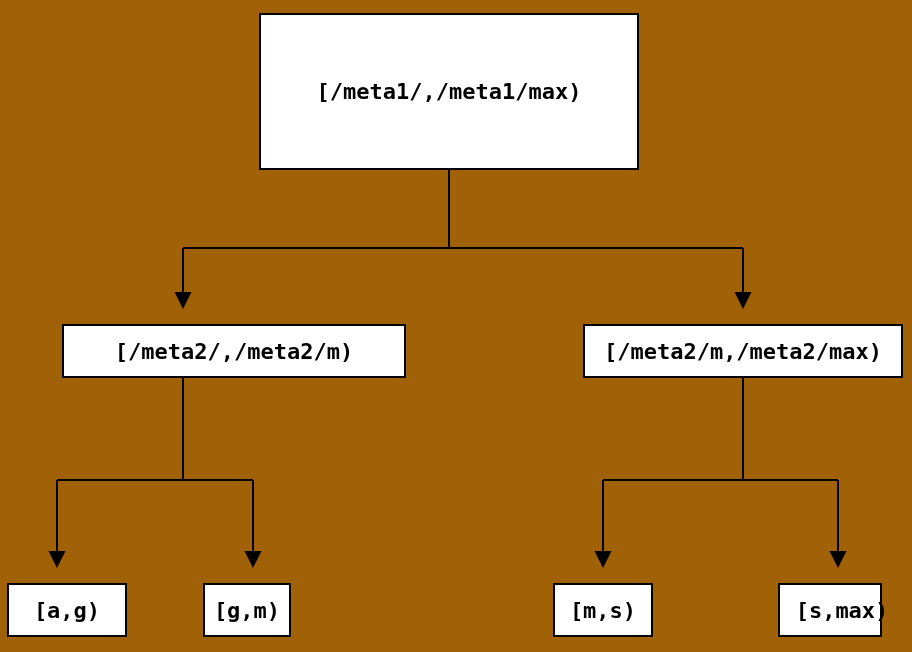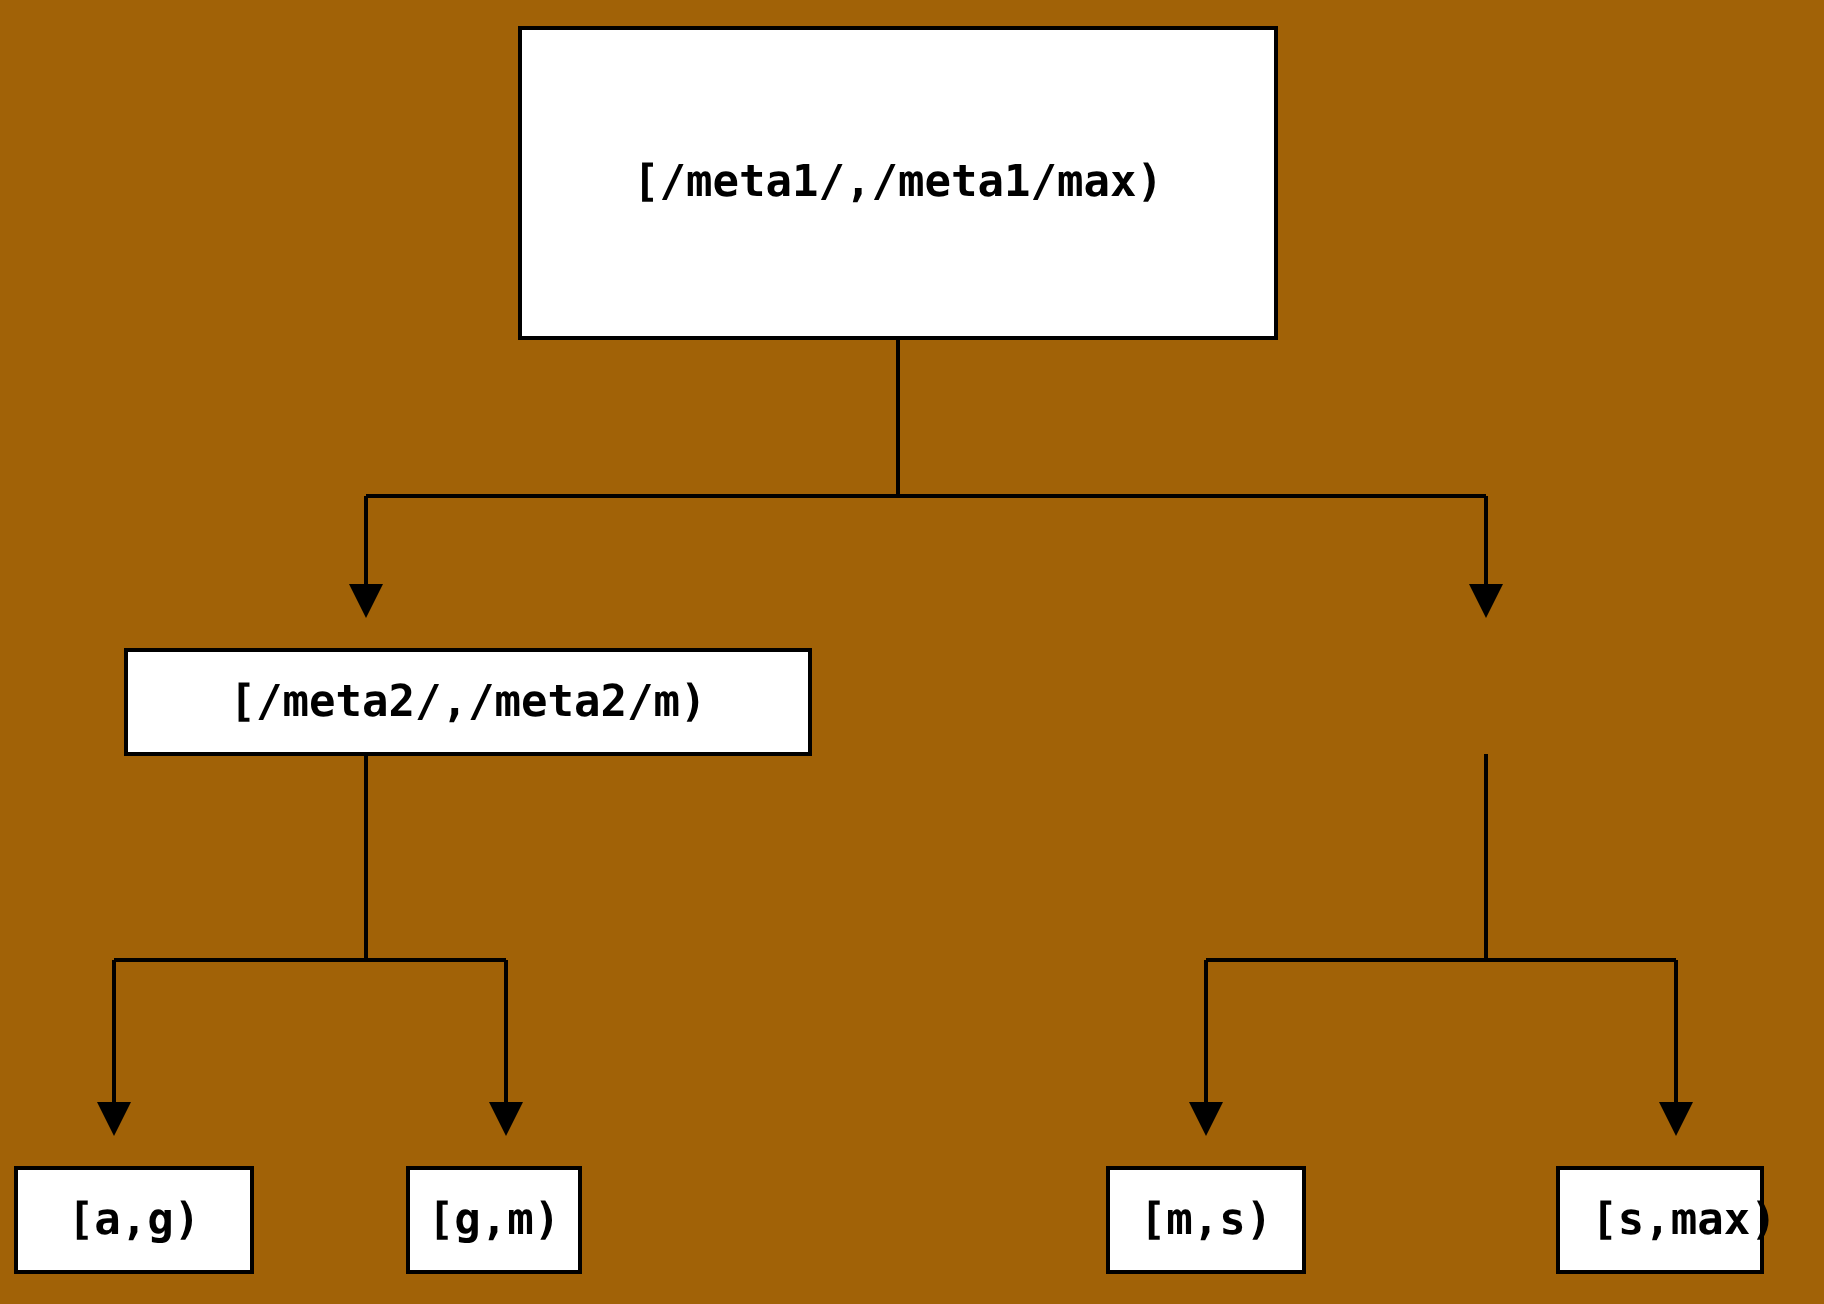--- a/index.html
+++ b/index.html
@@ -74,20 +74,23 @@
   </svg>
 
   <div class="node node-root">
     <span>[/meta1/,/meta1/max)</span>
   </div>
 
   <div class="node node-l2a">
     <span>[/meta2/,/meta2/m)</span>
   </div>
 
+  <div class="node node-l2b">
+    <span>[/meta2/m,/meta2/max)</span>
+  </div>
 
   <div class="node node-leaf1">
     <span>[a,g)</span>
   </div>
 
   <div class="node node-leaf2">
     <span>[g,m)</span>
   </div>
 
   <div class="node node-leaf3">

